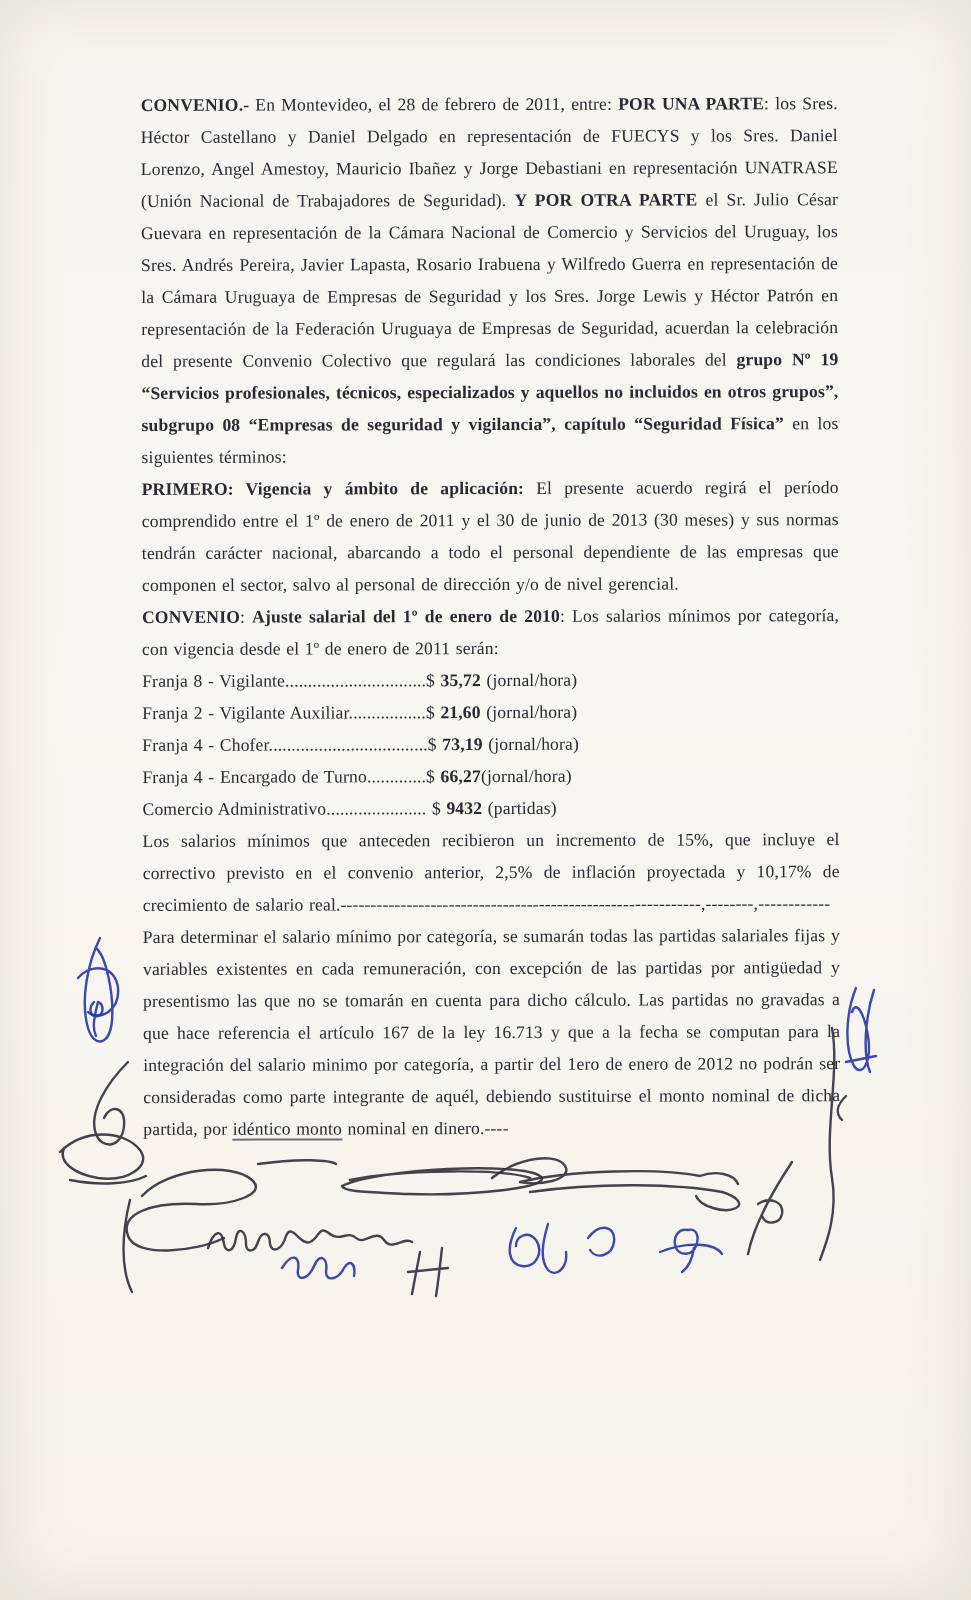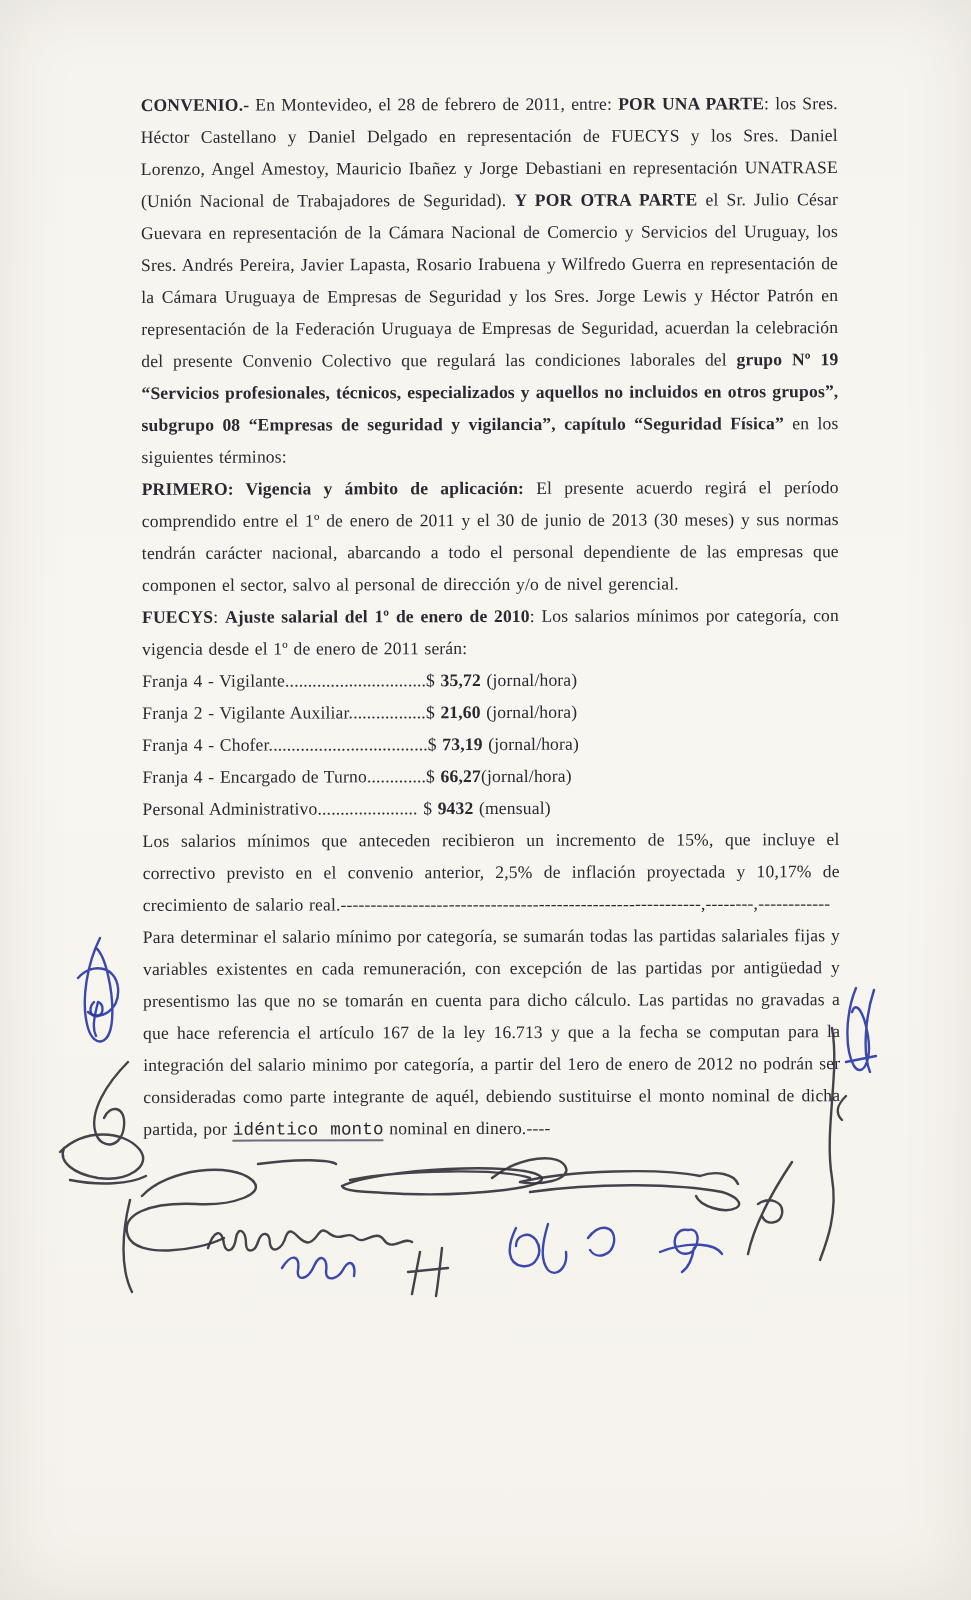--- a/index.html
+++ b/index.html
@@ -16,40 +16,40 @@
     position:absolute;left:142px;top:88px;width:697px;
     color:var(--ink,#2a2931);
     font-size:17.6px;line-height:32px;
     text-align:justify;
     transform:rotate(-0.15deg);
     letter-spacing:.15px;
     word-spacing:1px;
   }
   .doc p{margin:0;}
   .b{font-weight:700;}
-  .u{border-bottom:2px solid rgba(50,50,80,.7);font-family:Liberation Mono, monospace;}
+  .u{border-bottom:2px solid rgba(50,50,80,.7);}
   .sig{position:absolute;left:0;top:0;pointer-events:none;}
   .sig path{fill:none;stroke-width:2.4;stroke-linecap:round;stroke-linejoin:round;opacity:.92;}
   .ink-blue{stroke:var(--ink-blue,#2b3aa6);}
   .ink-dark{stroke:var(--ink-dark,#34323c);}
 </style>
 </head>
 <body>
 
 <div class="scan">
 
   <div class="doc">
       <p><span class="b">CONVENIO.-</span><span> En Montevideo, el 28 de febrero de 2011, entre: </span><span class="b">POR UNA PARTE</span><span>: los Sres. Héctor Castellano y Daniel Delgado en representación de FUECYS y los Sres. Daniel Lorenzo, Angel Amestoy, Mauricio Ibañez y Jorge Debastiani en representación UNATRASE (Unión Nacional de Trabajadores de Seguridad). </span><span class="b">Y POR OTRA PARTE</span><span> el Sr. Julio César Guevara en representación de la Cámara Nacional de Comercio y Servicios del Uruguay, los Sres. Andrés Pereira, Javier Lapasta, Rosario Irabuena y Wilfredo Guerra en representación de la Cámara Uruguaya de Empresas de Seguridad y los Sres. Jorge Lewis y Héctor Patrón en representación de la Federación Uruguaya de Empresas de Seguridad, acuerdan la celebración del presente Convenio Colectivo que regulará las condiciones laborales del </span><span class="b">grupo Nº 19 “Servicios profesionales, técnicos, especializados y aquellos no incluidos en otros grupos”, subgrupo 08 “Empresas de seguridad y vigilancia”, capítulo “Seguridad Física”</span><span> en los siguientes términos:</span></p>
       <p><span class="b">PRIMERO: Vigencia y ámbito de aplicación:</span><span> El presente acuerdo regirá el período comprendido entre el 1º de enero de 2011 y el 30 de junio de 2013 (30 meses) y sus normas tendrán carácter nacional, abarcando a todo el personal dependiente de las empresas que componen el sector, salvo al personal de dirección y/o de nivel gerencial.</span></p>
-      <p><span class="b">FUECYS</span><span>: </span><span class="b">Ajuste salarial del 1º de enero de 2010</span><span>: Los salarios mínimos por categoría, con vigencia desde el 1º de enero de 2011 serán:</span></p>
-      <p><span>Franja 4 - Vigilante...............................$ </span><span class="b">35,72</span><span>  (jornal/hora)</span></p>
+      <p><span class="b">CONVENIO</span><span>: </span><span class="b">Ajuste salarial del 1º de enero de 2010</span><span>: Los salarios mínimos por categoría, con vigencia desde el 1º de enero de 2011 serán:</span></p>
+      <p><span>Franja 8 - Vigilante...............................$ </span><span class="b">35,72</span><span>  (jornal/hora)</span></p>
       <p><span>Franja 2 - Vigilante Auxiliar.................$  </span><span class="b">21,60</span><span> (jornal/hora)</span></p>
       <p><span>Franja 4 - Chofer...................................$  </span><span class="b">73,19</span><span> (jornal/hora)</span></p>
       <p><span>Franja 4 - Encargado de Turno.............$  </span><span class="b">66,27</span><span>(jornal/hora)</span></p>
-      <p><span>Personal Administrativo...................... $  </span><span class="b">9432</span><span> (mensual)</span></p>
+      <p><span>Comercio Administrativo...................... $  </span><span class="b">9432</span><span> (partidas)</span></p>
       <p><span>Los salarios mínimos que anteceden recibieron un incremento de 15%, que incluye el correctivo previsto en el convenio anterior, 2,5% de inflación proyectada y 10,17%  de crecimiento de salario real.------------------------------------------------------------,--------,------------</span></p>
       <p><span>Para determinar el salario mínimo por categoría, se sumarán todas las partidas salariales fijas y variables existentes en cada remuneración, con excepción de las partidas por antigüedad y presentismo las que no se tomarán en cuenta para dicho cálculo. Las partidas no gravadas a que hace referencia el artículo 167 de la ley 16.713 y que a la fecha se computan para la integración del salario minimo por categoría, a partir del 1ero de enero de 2012 no podrán ser consideradas como parte integrante de aquél, debiendo sustituirse el monto nominal de dicha partida, por </span><span class="u">idéntico monto</span><span> nominal en dinero.----</span></p>
     </div>
 
   <svg class="sig" viewBox="0 0 971 1600" width="971" height="1600" xmlns="http://www.w3.org/2000/svg">
 
     <path class="ink-blue" d="M100,938 C88,962 80,1000 88,1028 C94,1048 110,1046 112,1020 C114,994 106,956 96,948 M78,978 C92,962 116,966 118,988 C120,1010 100,1022 88,1012"></path>
     <path class="ink-blue" d="M94,1002 C88,1008 90,1018 98,1016 C104,1014 104,1004 98,1002 C94,1018 92,1028 96,1036"></path>
 
     <path class="ink-dark" d="M128,1062 C108,1082 88,1112 96,1134 C102,1150 122,1148 124,1126 C126,1106 110,1104 104,1118 M60,1152 C84,1128 124,1130 140,1150 C152,1166 128,1182 98,1178 C74,1174 58,1162 64,1148 M70,1180 C100,1186 130,1184 146,1176"></path>

